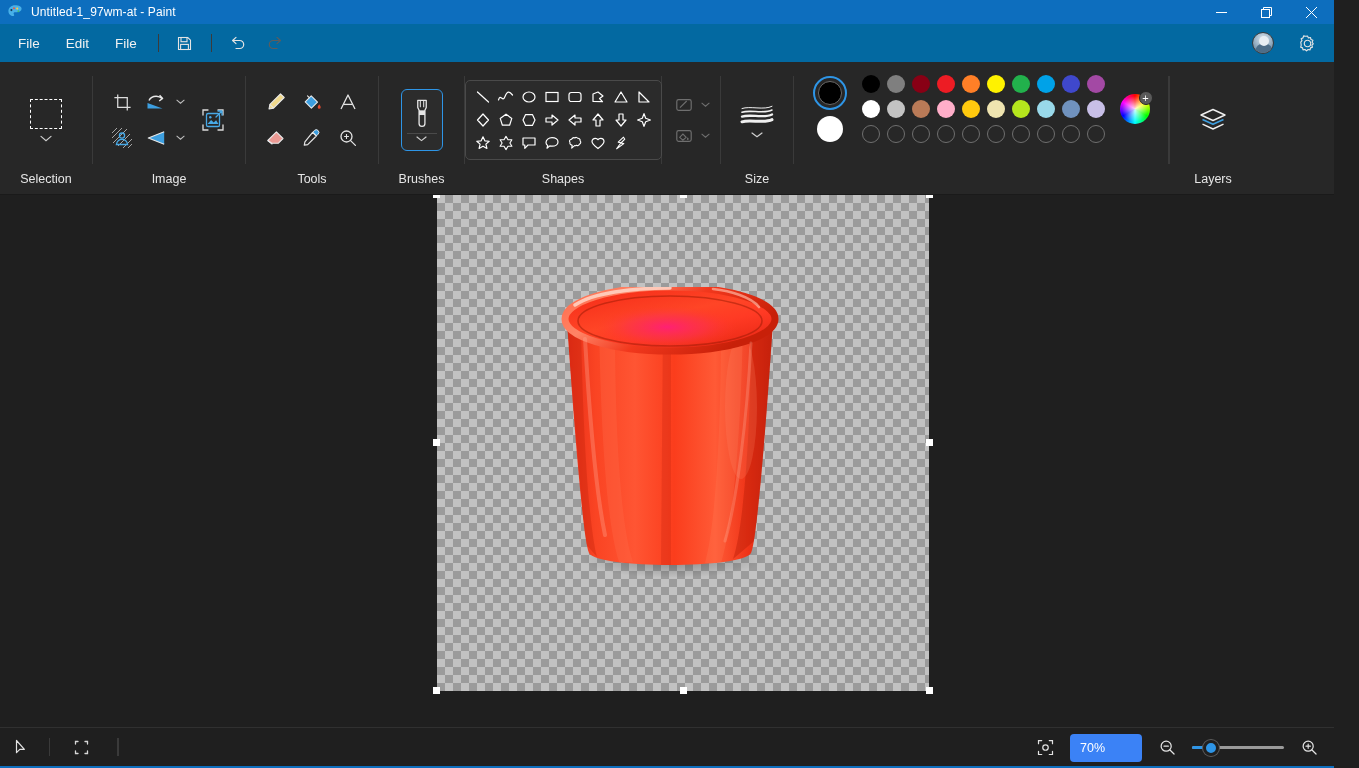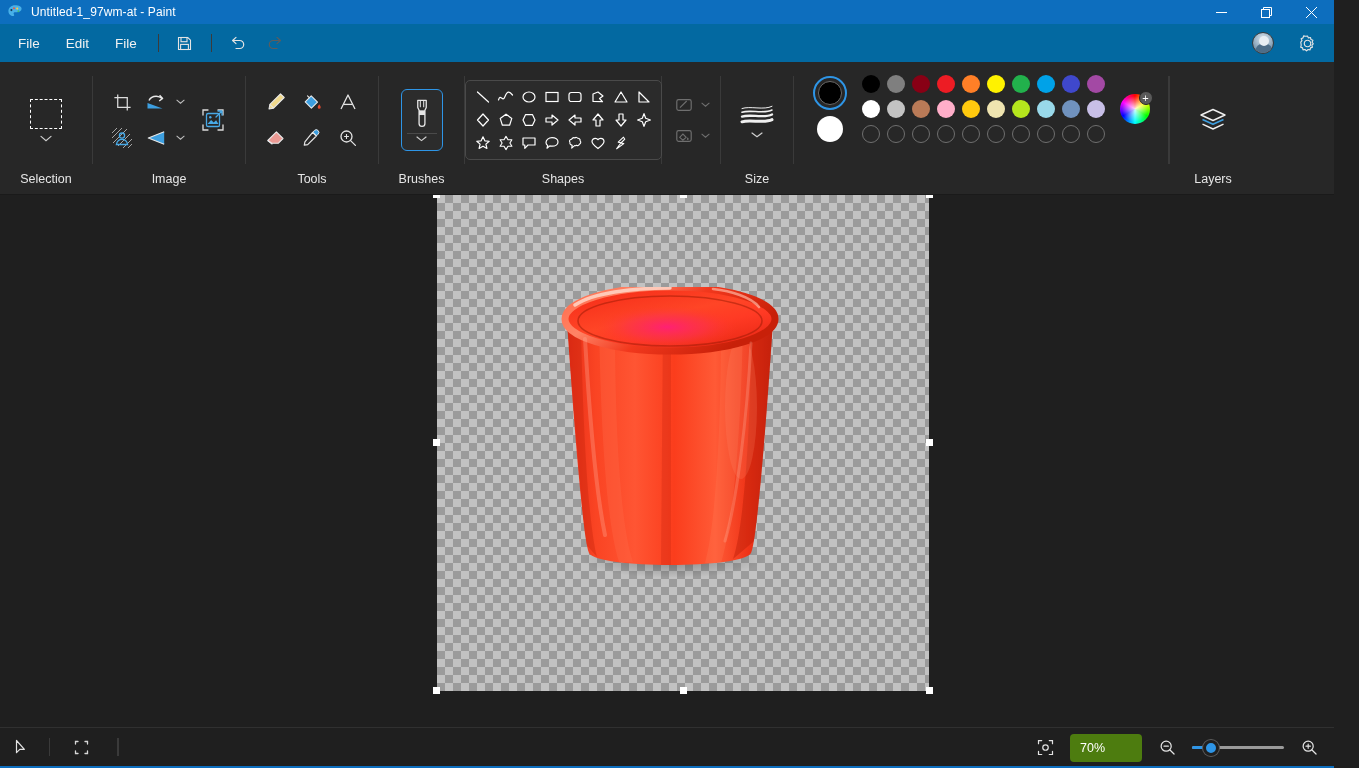--- a/index.html
+++ b/index.html
@@ -130,21 +130,21 @@
 
   
   .status {
     height: 39px; flex: 0 0 39px; background: #1f1f1f; border-top: 1px solid #303030;
     display: flex; align-items: center; position: relative; font-size: 12.5px; color: #e8e8e8;
   }
   .st-cell { display: flex; align-items: center; gap: 7px; height: 39px; padding: 0 14px; }
   .st-sep { width: 1px; height: 18px; background: #3a3a3a; }
   .status-right { position: absolute; right: 6px; top: 0; height: 39px; display: flex; align-items: center; gap: 6px; }
   .zoomsel {
-    width: 72px; height: 28px; background: #4d7c0f; border-radius: 4px;
+    width: 72px; height: 28px; background: #3b82f6; border-radius: 4px;
     display: flex; align-items: center; justify-content: space-between; padding: 0 7px 0 10px;
     font-size: 12.5px; color: #fff; gap: 36px;
   }
   .slider { width: 92px; height: 18px; position: relative; display: flex; align-items: center; }
   .track { position: absolute; left: 0; right: 0; height: 3px; background: #9a9a9a; border-radius: 2px; }
   .track-fill { position: absolute; left: 0; width: 16px; height: 3px; background: #2e95e6; border-radius: 2px; }
   .thumb {
     position: absolute; left: 11px; width: 16px; height: 16px; border-radius: 50%;
     background: #2e95e6; border: 3px solid #1f1f1f; box-shadow: 0 0 0 1px #5c5c5c;
   }

